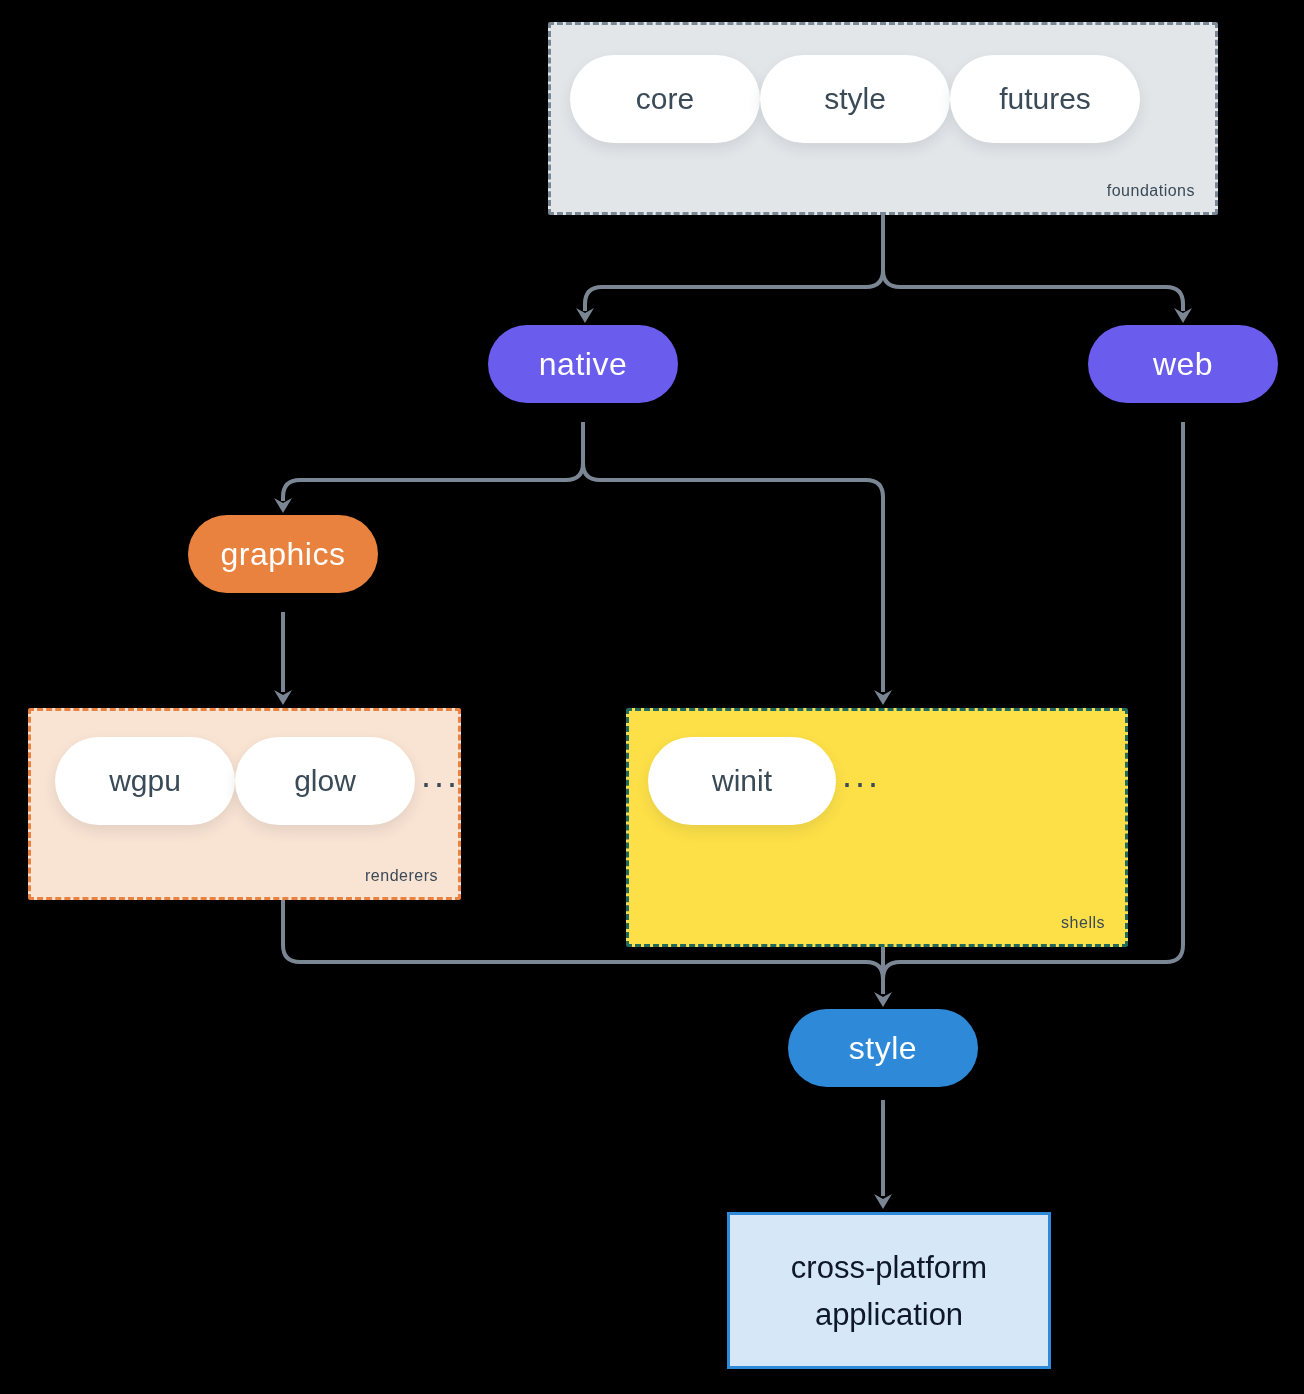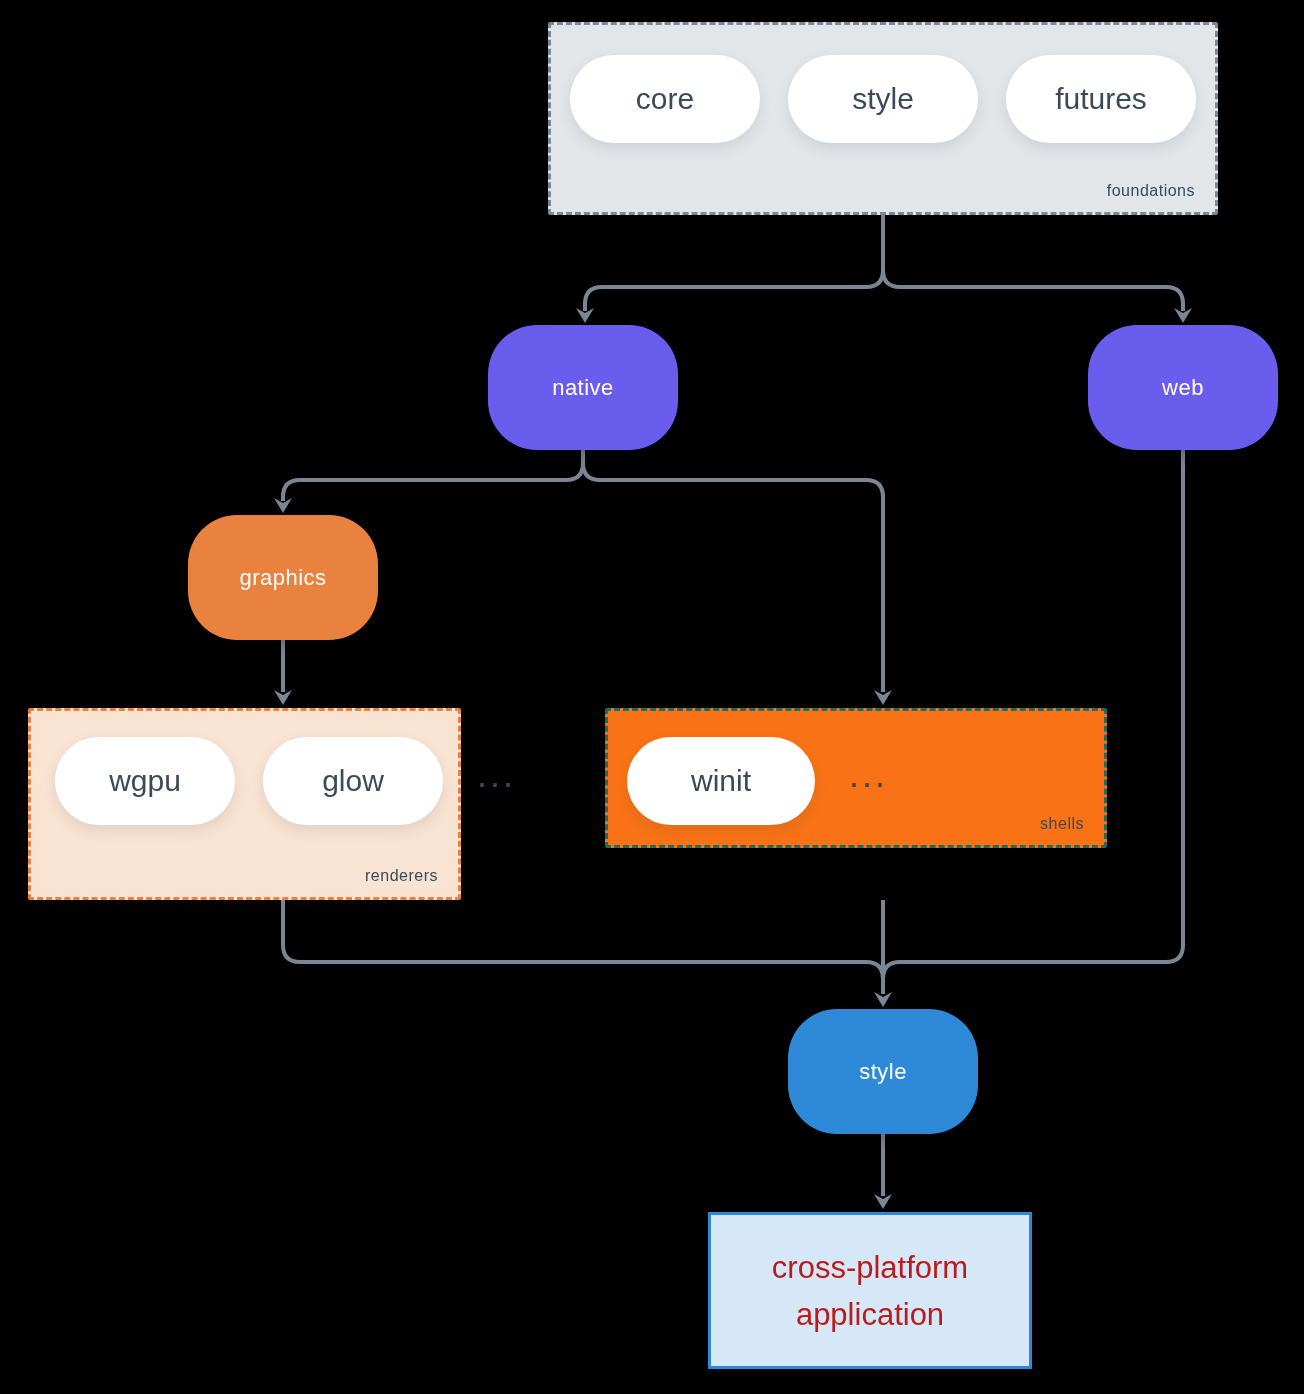--- a/index.html
+++ b/index.html
@@ -11,73 +11,73 @@
     font-family: "Liberation Sans", sans-serif;
     overflow: hidden;
   }
   .canvas * { box-sizing: border-box; }
 
   .edges { position: absolute; left: 0; top: 0; pointer-events: none; }
   .edges path.line { stroke: #7a8694; stroke-width: 4; fill: none; }
   .edges path.head { fill: #7a8694; stroke: none; }
 
   .group { position: absolute; border-radius: 2px; }
-  .group-pills { position: absolute; display: flex; gap: 28px; align-items: center; }
+  .group-pills { position: absolute; display: flex; align-items: center; }
   .group-label {
     position: absolute; right: 20px; bottom: 12px;
     font-size: 16px; color: #3a4a57; letter-spacing: 0.5px;
   }
   #g-foundations {
     left: 548px; top: 22px; width: 670px; height: 193px;
     background: #e2e6e9; border: 3px dashed #7a8896;
   }
   #g-foundations .group-pills { left: 19px; top: 30px; }
   #g-foundations .pill { width: 190px; }
 
   #g-renderers {
     left: 28px; top: 708px; width: 433px; height: 192px;
     background: #f9e3d3; border: 3px dashed #e8823e;
   }
   #g-renderers .group-pills { left: 24px; top: 26px; }
   #g-renderers .pill { width: 180px; }
 
   #g-shells {
-    left: 605px; top: 708px; width: 502px; height: 140px;
-    background: #f97316; border: 3px dashed #206b5e;
+    left: 626px; top: 708px; width: 502px; height: 239px;
+    background: #fde047; border: 3px dashed #206b5e;
   }
   #g-shells .group-pills { left: 19px; top: 26px; }
   #g-shells .pill { width: 188px; }
 
   .pill {
     background: #ffffff; height: 88px; border-radius: 45px;
     display: flex; align-items: center; justify-content: center;
     font-size: 30px; color: #3a4a57;
     box-shadow: 0 6px 14px rgba(40,50,60,0.10);
   }
   .ellipsis {
     font-size: 36px; color: #3a4a57; letter-spacing: 3px;
     margin-left: 6px; padding-bottom: 12px;
   }
 
   .node {
-    position: absolute; width: 190px; height: 125px; border-radius: 49px;
+    position: absolute; width: 190px; height: 78px; border-radius: 49px;
     display: flex; align-items: center; justify-content: center;
-    font-size: 22px; color: #ffffff; letter-spacing: 0.5px;
+    font-size: 32px; color: #ffffff; letter-spacing: 0.5px;
     box-shadow: 0 6px 14px rgba(0,0,0,0.20);
   }
   #n-native  { left: 488px;  top: 325px;  background: #6a5cec; }
   #n-web     { left: 1088px; top: 325px;  background: #6a5cec; }
   #n-graphics{ left: 188px;  top: 515px;  background: #e8823e; }
   #n-iced    { left: 788px;  top: 1009px; background: #2e8ad8; }
 
   #n-app {
-    position: absolute; left: 708px; top: 1212px; width: 324px; height: 157px;
+    position: absolute; left: 727px; top: 1212px; width: 324px; height: 157px;
     background: #d6e8f8; border: 3px solid #2e8ad8;
     display: flex; align-items: center; justify-content: center;
-    text-align: center; font-size: 31px; line-height: 47px; color: #b91c1c;
+    text-align: center; font-size: 31px; line-height: 47px; color: #0f172a;
     padding: 0 36px;
   }
 </style>
 </head>
 <body>
 
 <div class="canvas">
 
   <svg class="edges" width="1304" height="1394" viewBox="0 0 1304 1394">
 

